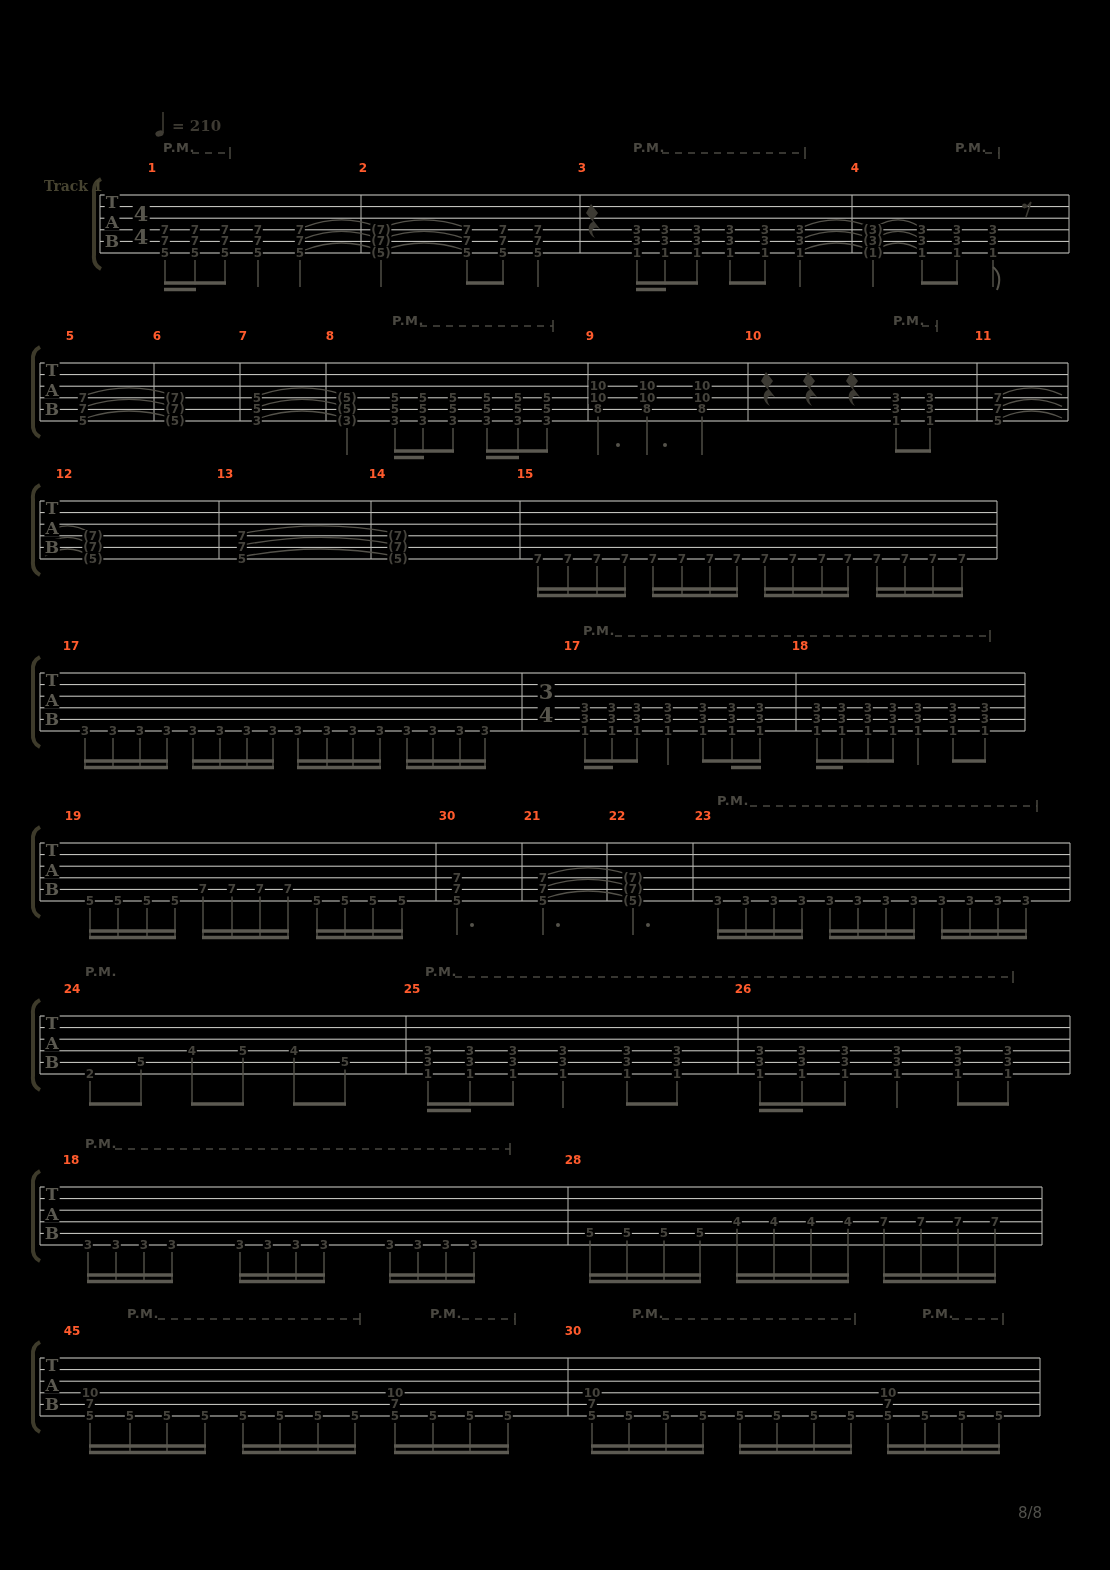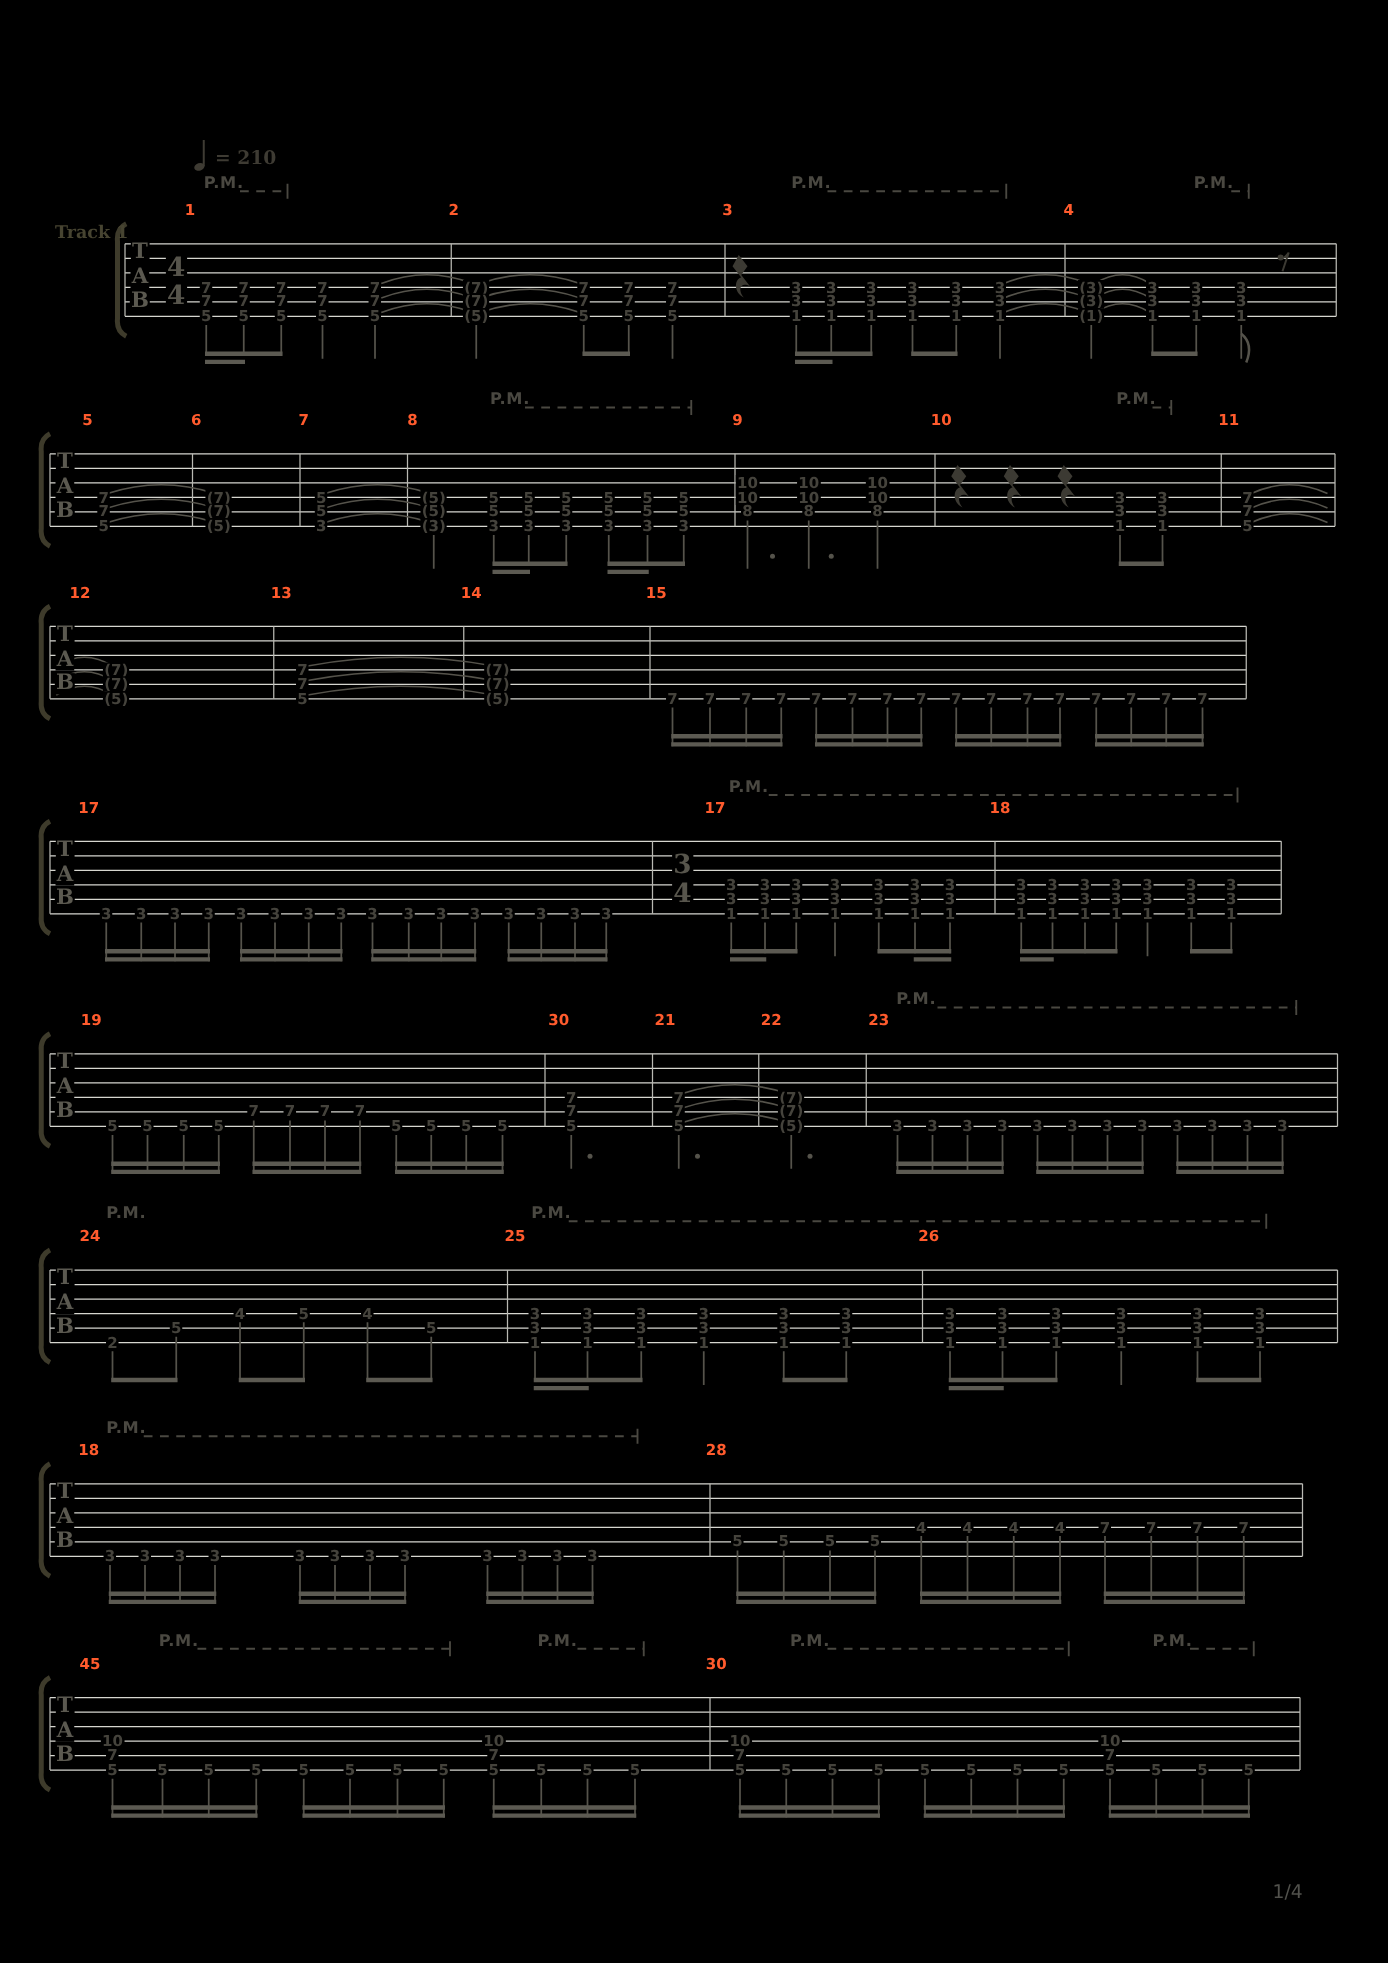--- a/index.html
+++ b/index.html
@@ -434,21 +434,21 @@
       <line x1="925" x2="925" y1="1423" y2="1454" stroke="#55534b" stroke-width="1.4"></line>
       <line x1="962" x2="962" y1="1423" y2="1454" stroke="#55534b" stroke-width="1.4"></line>
       <line x1="999" x2="999" y1="1423" y2="1454" stroke="#55534b" stroke-width="1.4"></line>
       <line x1="887" x2="1000" y1="1446" y2="1446" stroke="#5c5a52" stroke-width="3.5"></line>
       <line x1="887" x2="1000" y1="1452.5" y2="1452.5" stroke="#5c5a52" stroke-width="3.5"></line>
       <line x1="163" x2="163" y1="112" y2="133" stroke="#3e3b33" stroke-width="1.6"></line>
       <ellipse cx="159.5" cy="133.5" rx="4.2" ry="3" fill="#3e3b33" transform="rotate(-18 159.5 133.5)"></ellipse>
     </svg>
   <div class="meta-label" style="left:44px;top:179px">Track 1</div>
   <div class="tempo" style="left:172px;top:119px">= 210</div>
-  <div class="pagenum" style="left:1018px;top:1506px">1/4</div>
+  <div class="pagenum" style="left:1018px;top:1506px">8/8</div>
 <div class="clef" style="left: 112px; top: 202px;">T</div>
     <div class="clef" style="left: 112px; top: 221.5px;">A</div>
     <div class="clef" style="left: 112px; top: 241px;">B</div>
     <div class="tsig" style="left: 141px; top: 213px;">4</div>
     <div class="tsig" style="left: 141px; top: 236px;">4</div>
     <div class="mnum" style="left: 152px; top: 168px;">1</div>
     <div class="mnum" style="left: 363px; top: 168px;">2</div>
     <div class="mnum" style="left: 582px; top: 168px;">3</div>
     <div class="mnum" style="left: 855px; top: 168px;">4</div>
     <div class="pm" style="left: 163px; top: 147px;">P.M.</div>

